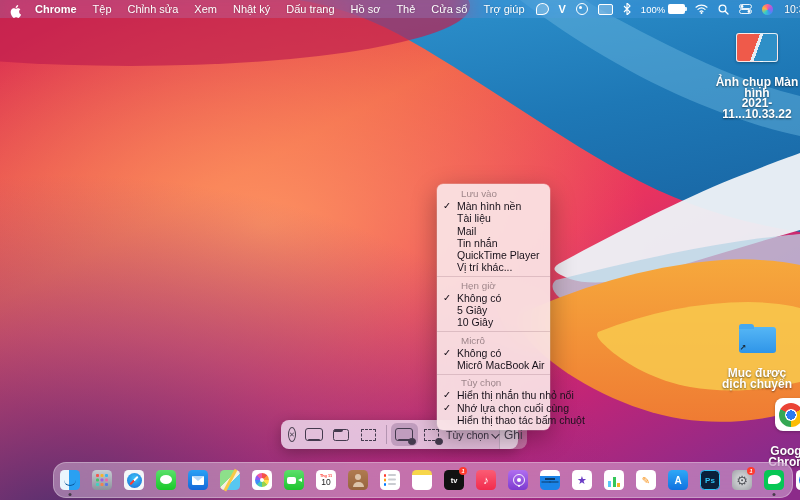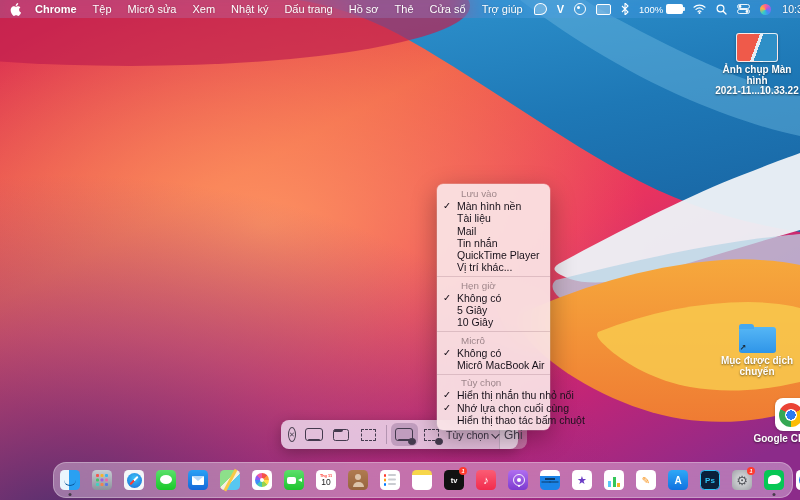--- a/index.html
+++ b/index.html
@@ -8,21 +8,21 @@
        -webkit-font-smoothing:antialiased}
   .abs{position:absolute}
 
   
   #wallpaper{left:0;top:0;width:800px;height:500px;z-index:0}
 
   
   #menubar{left:0;top:0;width:800px;height:18px;z-index:50;
     background:rgba(120,150,200,.28);backdrop-filter:blur(14px) saturate(1.4);
     display:flex;align-items:center;color:#fff;font-size:11px}
-  #menubar .left{display:flex;align-items:center;height:100%}
+  #menubar .left{display:flex;align-items:flex-end;height:100%}
   .mb-item{padding:0 8px;height:100%;display:flex;align-items:center;white-space:nowrap;
     text-shadow:0 0 2px rgba(0,0,0,.25)}
   .mb-app{font-weight:700}
   #apple-logo{padding:0 6px 0 10px;display:flex;align-items:center}
   #menubar .right{margin-left:auto;display:flex;align-items:center;height:100%;gap:4px;padding-right:8px}
   .st{display:flex;align-items:center;padding:0 3px;height:100%}
   .st svg{display:block}
   .clock{font-size:10.5px;white-space:nowrap;padding-left:4px;text-shadow:0 0 2px rgba(0,0,0,.3)}
   .v-glyph{font-weight:700;font-size:11px}
   .batt-body{width:15px;height:8px;border:1px solid rgba(255,255,255,.9);border-radius:2px;
@@ -32,21 +32,21 @@
   .batt-pct{font-size:9.5px}
   .rec-ind{width:10px;height:10px;border:1.2px solid #fff;border-radius:50%;position:relative}
   .rec-ind:after{content:"";position:absolute;left:2.4px;top:2.4px;width:3px;height:3px;background:#fff;border-radius:50%}
   .kb-ind{width:13px;height:9px;border:1.1px solid #fff;border-radius:2px;position:relative;background:rgba(255,255,255,.25)}
   .line-ind{width:11px;height:10px;border:1.3px solid #fff;border-radius:50% 50% 50% 2px;background:rgba(255,255,255,.2)}
   .siri-ind{width:11px;height:11px;border-radius:50%;
      background:conic-gradient(#ff5f8f,#a05ce8,#3f8ef7,#35d0c5,#ffb13d,#ff5f8f)}
 
   
   .dt-icon{width:86px;display:flex;flex-direction:column;align-items:center;z-index:5}
-  .dt-label{margin-top:3px;color:#fff;font-size:10px;line-height:10.5px;text-align:center;
+  .dt-label{margin-top:15px;color:#fff;font-size:12px;line-height:10.5px;text-align:center;
     text-shadow:0 1px 2px rgba(0,0,0,.55);font-weight:700}
   .shot-thumb{width:40px;height:27px;border-radius:3px;border:1px solid rgba(255,255,255,.85);
     background:linear-gradient(110deg,#ef5a4a 0 46%,#e9eef4 46% 53%,#2e8fc7 53%);box-shadow:0 1px 3px rgba(0,0,0,.3)}
   .folder{width:37px;height:26px;border-radius:2px 3px 3px 3px;position:relative;margin-top:4px;
     background:linear-gradient(180deg,#55b6f5,#2f95e8)}
   .folder:before{content:"";position:absolute;top:-3.5px;left:0;width:15px;height:5px;
     border-radius:2.5px 3px 0 0;background:#46a8f0}
   .alias-arrow{position:absolute;left:1px;bottom:1px;font-size:8px;line-height:8px;color:#1a2a38;font-weight:700}
   .chrome-tile{width:33px;height:33px;border-radius:8px;background:#fff;display:flex;align-items:center;justify-content:center;
     box-shadow:0 1px 3px rgba(0,0,0,.25)}
@@ -244,21 +244,21 @@
 
 <div id="menubar" class="abs">
   <div class="left">
     <span id="apple-logo">
       <svg width="11" height="13" viewBox="0 0 12 14">
           <path fill="#fff" d="M9.9,7.2c0-1.6,1.3-2.4,1.4-2.4c-0.8-1.1-2-1.3-2.4-1.3c-1-0.1-2,0.6-2.5,0.6C5.9,4.1,5.1,3.5,4.2,3.5C3,3.5,1.9,4.2,1.3,5.3c-1.2,2.1-0.3,5.3,0.9,7c0.6,0.8,1.3,1.8,2.2,1.7c0.9,0,1.2-0.6,2.3-0.6c1.1,0,1.4,0.6,2.3,0.6c1,0,1.6-0.9,2.2-1.7c0.7-1,1-1.9,1-2C12.1,10.3,9.9,9.4,9.9,7.2z M8.2,2.2C8.7,1.6,9,0.8,8.9,0C8.2,0,7.4,0.5,6.9,1.1C6.5,1.6,6.1,2.4,6.2,3.2C7,3.3,7.8,2.8,8.2,2.2z"></path>
         </svg>
     </span>
     <span class="mb-item mb-app">Chrome</span>
     <span class="mb-item">Tệp</span>
-    <span class="mb-item">Micrô sửa</span>
+    <span class="mb-item">Chỉnh sửa</span>
     <span class="mb-item">Xem</span>
     <span class="mb-item">Nhật ký</span>
     <span class="mb-item">Dấu trang</span>
     <span class="mb-item">Hồ sơ</span>
     <span class="mb-item">Thẻ</span>
     <span class="mb-item">Cửa sổ</span>
     <span class="mb-item">Trợ giúp</span>
   </div>
   <div class="right">
     <span class="st">

